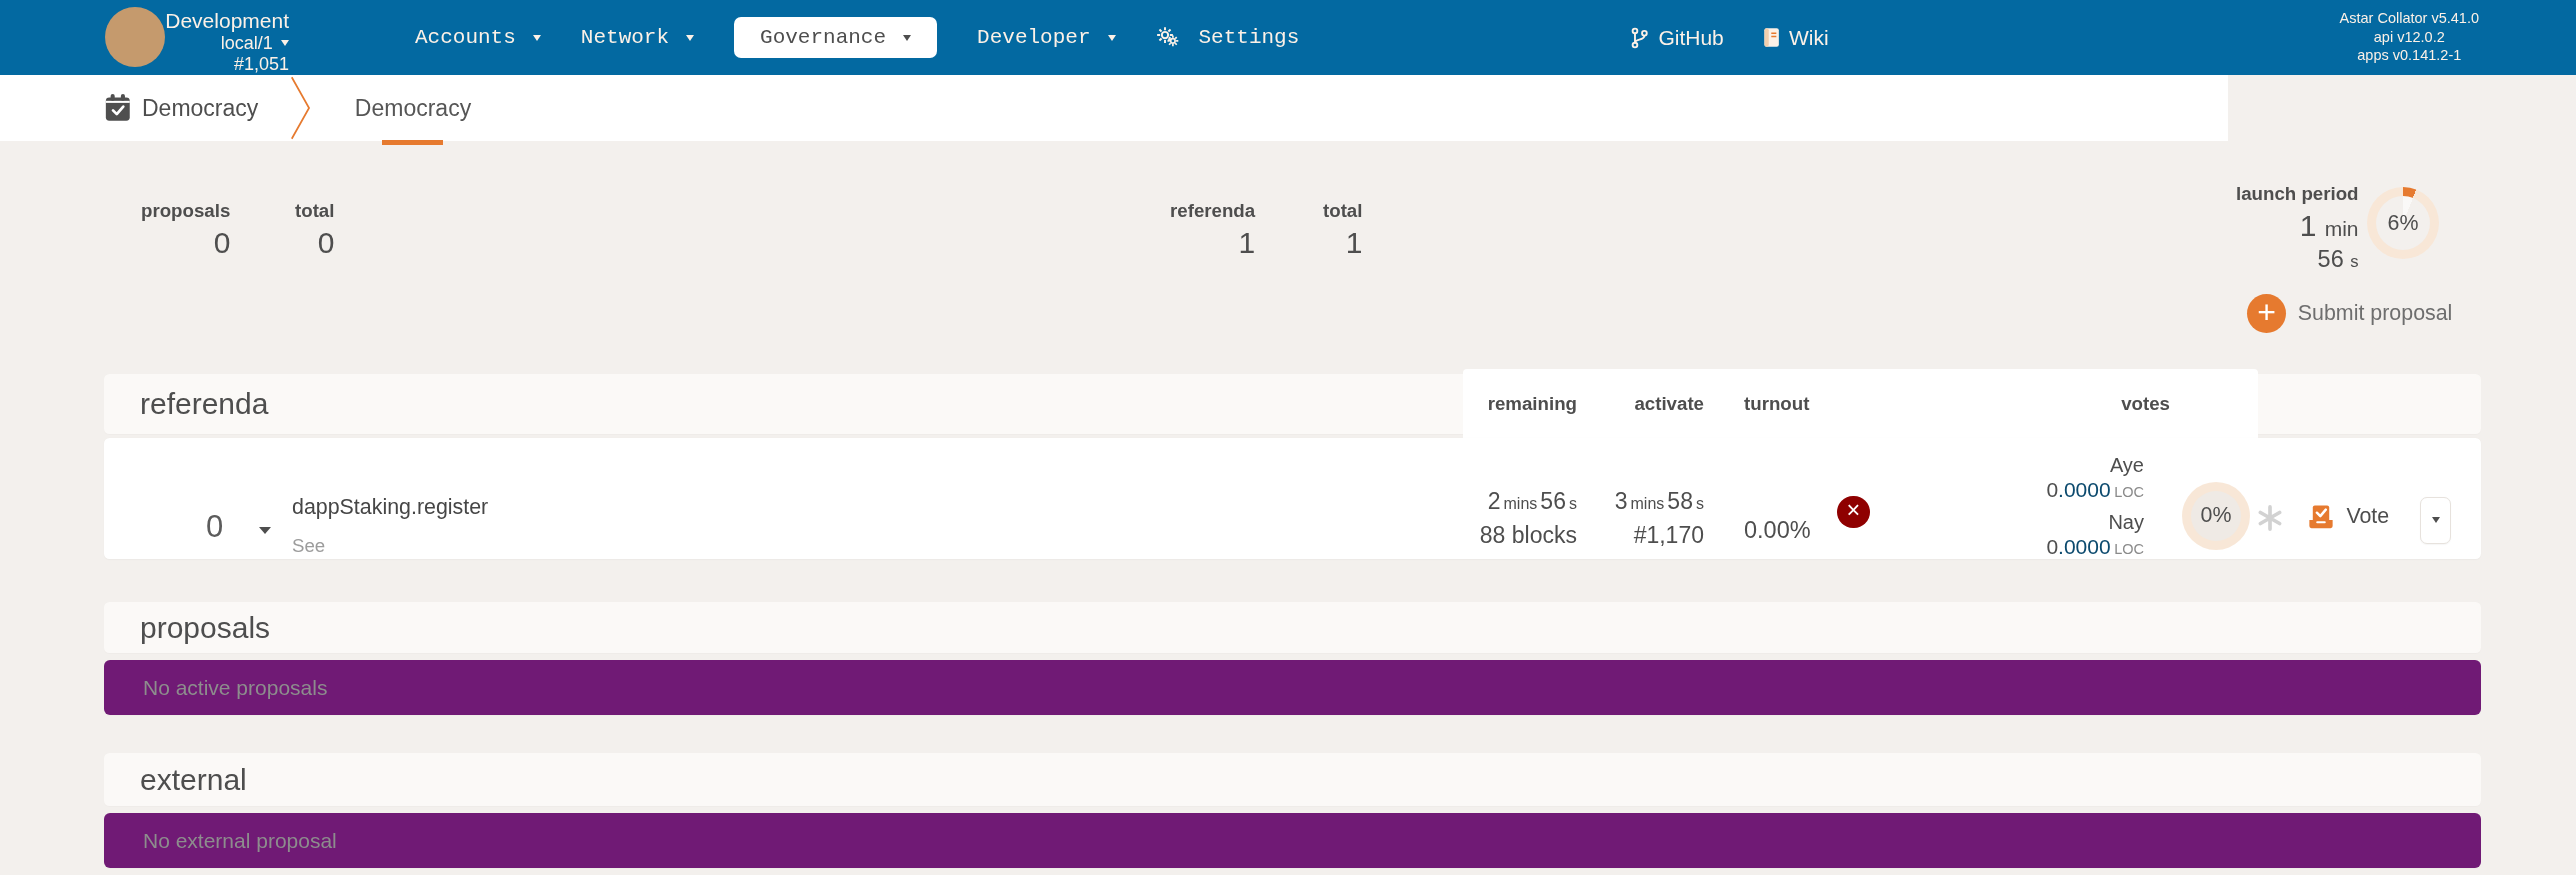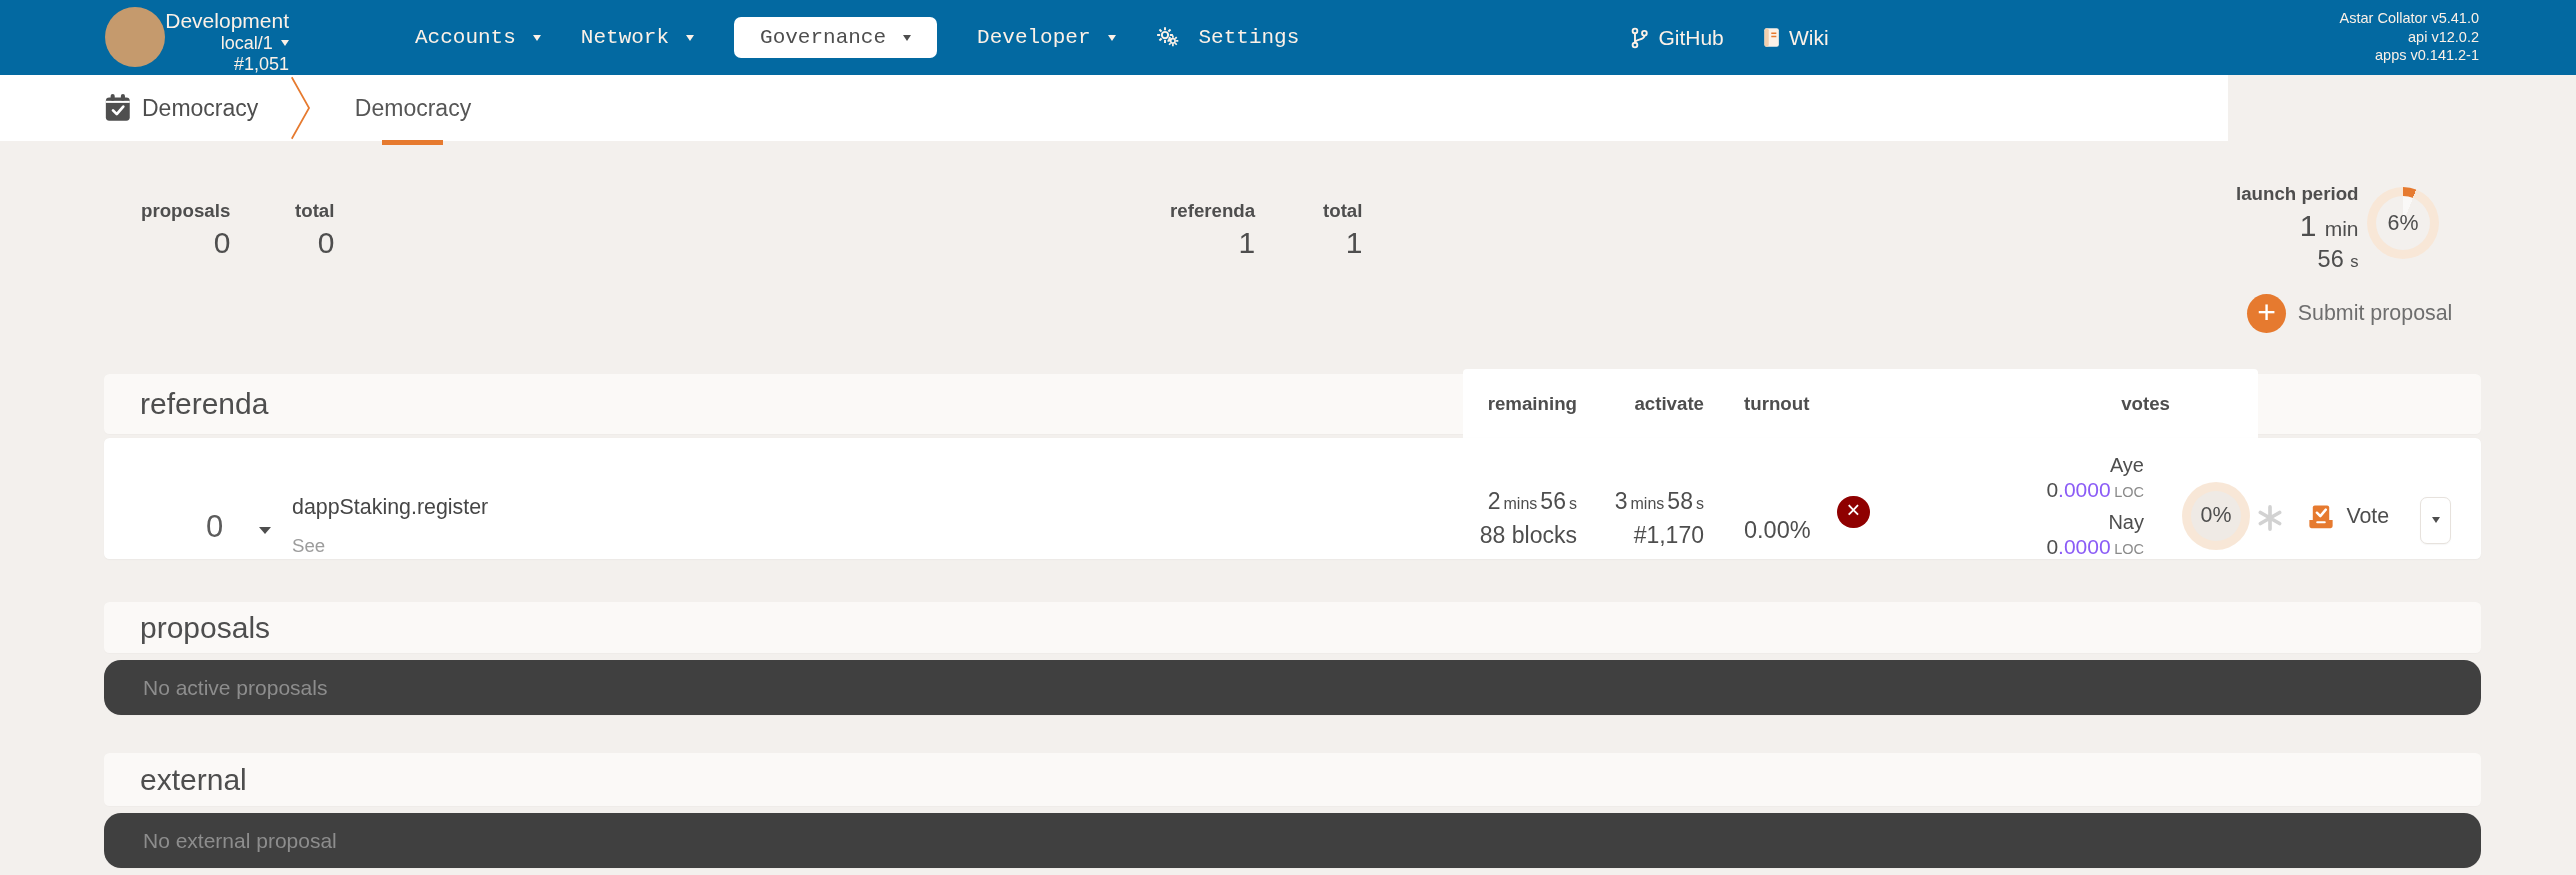--- a/index.html
+++ b/index.html
@@ -19,21 +19,21 @@
   .caret { width:0; height:0; border-left:6.2px solid transparent; border-right:6.2px solid transparent; border-top:7.6px solid currentColor; display:inline-block; }
   .caret.small { border-left-width:4.8px; border-right-width:4.8px; border-top-width:6.2px; }
   .nav { position:absolute; left:415px; top:0; height:75px; display:flex; align-items:center; gap:40px; font-size:21px; color:#fcf1e7; }
   .nav-item { display:flex; align-items:center; gap:17px; cursor:pointer; white-space:nowrap;font-family:Liberation Mono, monospace; }
   .nav-item.active { background:#ffffff; color:#4e4e4e; padding:9px 26px; border-radius:7px; }
   .gearwrap { position:relative; width:26px; height:23.5px; }
   .gear-big { position:absolute; left:0; top:0; }
   .gear-small { position:absolute; left:11.8px; top:9px; }
   .extlinks { position:absolute; left:1630px; top:0; height:75px; display:flex; align-items:center; gap:39px; font-size:21px; color:#fcf1e7; }
   .extlink { display:flex; align-items:center; gap:9px; cursor:pointer; }
-  .versions { position:absolute; right:97px; top:9px; text-align:right; font-size:14.5px; line-height:18.7px; color:#fcf1e7; }
+  .versions { position:absolute; right:97px; top:9px; text-align:center; font-size:14.5px; line-height:18.7px; color:#fcf1e7; }
   
   .crumbbar { position:absolute; top:75px; left:0; width:2228px; height:66px; background:#ffffff; }
   .crumb-icon { position:absolute; left:105px; top:18.7px; }
   .crumb-label { position:absolute; left:142px; top:0; height:66px; display:flex; align-items:center; font-size:23px; color:#4e4e4e; }
   .crumb-sep { position:absolute; left:289px; top:0; }
   .tab { position:absolute; left:370px; top:0; width:86px; height:66px; display:flex; align-items:center; justify-content:center; font-size:23px; color:#565656; cursor:pointer; }
   .tab-underline { position:absolute; left:12.4px; bottom:-4.1px; width:61px; height:4.8px; background:#e67a2f; }
   
   .stat { position:absolute; display:flex; flex-direction:column; align-items:flex-end; }
   .stat-label { font-size:18.7px; font-weight:bold; color:#4e4e4e; align-self:flex-start; white-space:nowrap; }
@@ -66,28 +66,28 @@
   .cell-time { top:48px; text-align:right; color:#4e4e4e; line-height:30px; white-space:nowrap; }
   .cell-time .num { font-size:23px; }
   .cell-time .unit { font-size:16px; }
   .cell-time .line2 { font-size:23px; }
   .cell-turnout { left:1640px; top:71px; font-size:23.5px; color:#4e4e4e;margin-top:8px; }
   .x-badge { left:1733px; top:58px; width:32.5px; height:32.5px; border-radius:50%; background:#8f0000; color:#ffffff; display:flex; align-items:center; justify-content:center; font-size:23.5px; line-height:1; padding-bottom:2.1px; }
   .cell-votes { right:337px; top:16.6px; text-align:right; color:#4e4e4e; }
   .vote-side-label { font-size:20px; line-height:23.5px; }
   .vote-side-label.nay { margin-top:7px; }
   .vote-val { font-size:21px; line-height:23.5px; white-space:nowrap; }
-  .vote-val .dec { color:#8b5cf6; }
+  .vote-val .dec { color:#0c4a6e; }
   .vote-val .unit { font-size:14.5px; color:#8a8a8a; margin-left:3.5px; }
   .row-donut { left:2078px; top:44px; width:68px; height:68px; }
   .asterisk-icon { left:2152px; top:66px; }
   .vote-btn { left:2204px; top:66px; display:flex; align-items:center; gap:12.4px; cursor:pointer;justify-content:flex-end; }
   .vote-btn-label { font-size:21.4px; color:#4e4e4e; }
   .dd-btn { left:2316px; top:59px; width:31px; height:47px; background:#ffffff; border:0.7px solid #e7e2dd; border-radius:7px; display:flex; align-items:center; justify-content:center; color:#4e4e4e; cursor:pointer; box-shadow:0 0.7px 1.4px rgba(0,0,0,0.04); }
-  .empty-card { position:relative; height:55px; background:#404040; border-radius:17px; display:flex; align-items:center; box-shadow:0 0.7px 1.4px rgba(0,0,0,0.02); }
+  .empty-card { position:relative; height:55px; background:#701a75; border-radius:6px; display:flex; align-items:center; box-shadow:0 0.7px 1.4px rgba(0,0,0,0.02); }
   .empty-text { margin-left:39px; font-size:21px; color:#8d8d8d; }
 </style>
 </head>
 <body>
 
 <div class="app">
 
   <div class="topbar">
     <div class="logo"></div>
 

